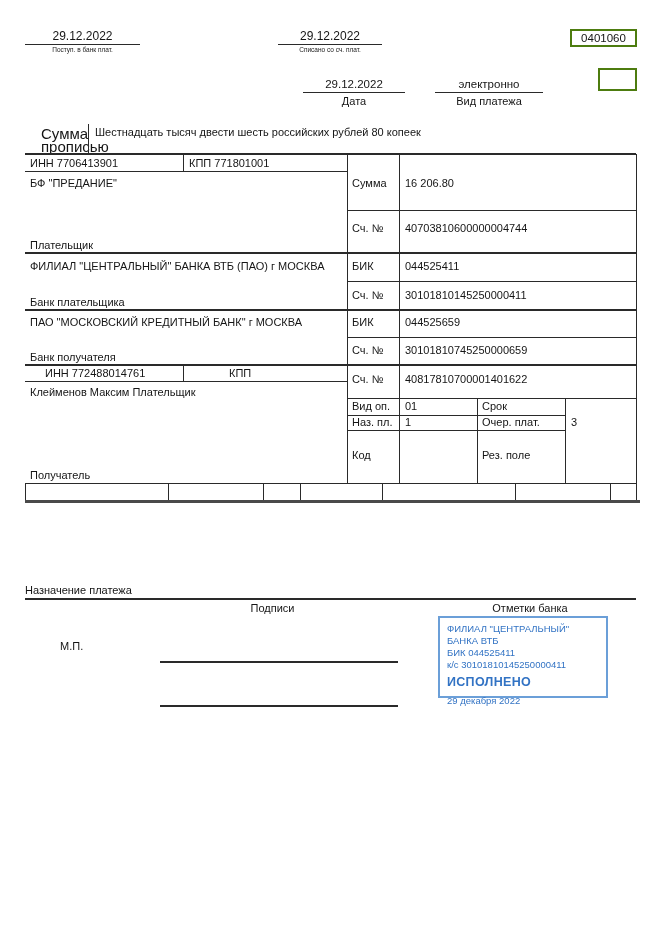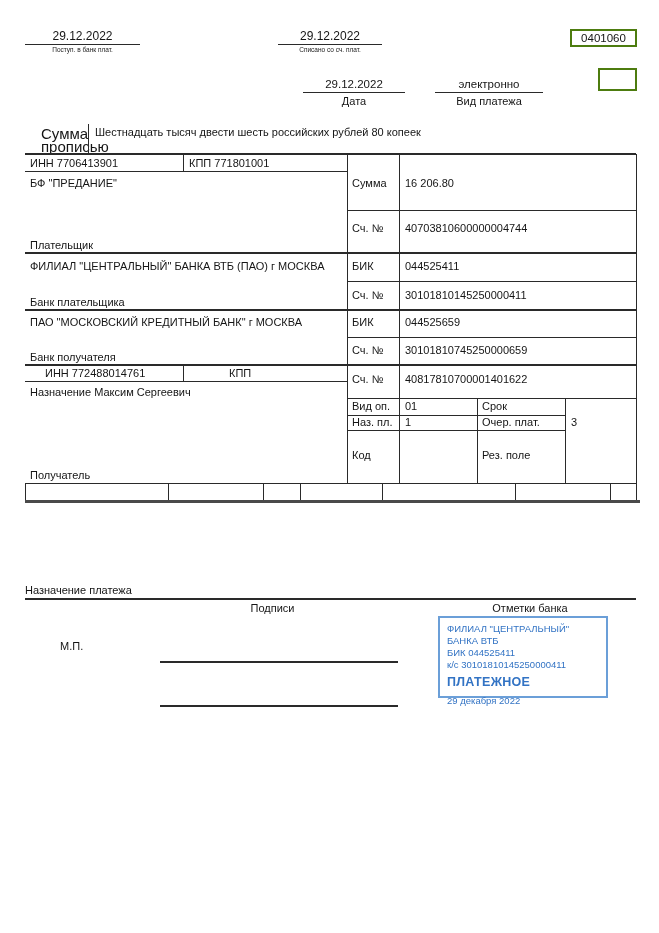--- a/index.html
+++ b/index.html
@@ -100,21 +100,21 @@
   <div class="t" style="left:30px;top:316px;">ПАО "МОСКОВСКИЙ КРЕДИТНЫЙ БАНК" г МОСКВА</div>
   <div class="t" style="left:352px;top:316px;">БИК</div>
   <div class="t" style="left:405px;top:316px;">044525659</div>
   <div class="t" style="left:30px;top:351px;">Банк получателя</div>
   <div class="t" style="left:352px;top:344px;">Сч. №</div>
   <div class="t" style="left:405px;top:344px;">30101810745250000659</div>
 
   <div class="t" style="left:30px;top:367px;padding-left:15px;">ИНН 772488014761</div>
   <div class="t" style="left:189px;top:367px;padding-left:40px;">КПП</div>
 
-  <div class="t" style="left:30px;top:386px;">Назначение Максим Сергеевич</div>
+  <div class="t" style="left:30px;top:386px;">Клейменов Максим Плательщик</div>
   <div class="t" style="left:352px;top:373px;">Сч. №</div>
   <div class="t" style="left:405px;top:373px;">40817810700001401622</div>
 
   <div class="t" style="left:352px;top:400px;">Вид оп.</div>
   <div class="t" style="left:405px;top:400px;">01</div>
   <div class="t" style="left:482px;top:400px;">Срок</div>
 
   <div class="t" style="left:352px;top:416px;">Наз. пл.</div>
   <div class="t" style="left:405px;top:416px;">1</div>
   <div class="t" style="left:482px;top:416px;">Очер. плат.</div>
@@ -144,17 +144,17 @@
   <div class="t c" style="left:455px;top:602px;width:150px;">Отметки банка</div>
 
   <div class="t" style="left:60px;top:640px;">М.П.</div>
   <div class="hl2" style="left:160px;top:661px;width:238px;height:1.5px;"></div>
   <div class="hl2" style="left:160px;top:705px;width:238px;height:1.5px;"></div>
 
   <div id="stamp">
     <div>ФИЛИАЛ "ЦЕНТРАЛЬНЫЙ" БАНКА ВТБ</div>
     <div>БИК 044525411</div>
     <div>к/с 30101810145250000411</div>
-    <div class="status">ПЛАТЕЖНОЕ</div>
+    <div class="status">ИСПОЛНЕНО</div>
     <div class="sdate">29 декабря 2022</div>
   </div>
 
 </div>
 
 </body></html>

